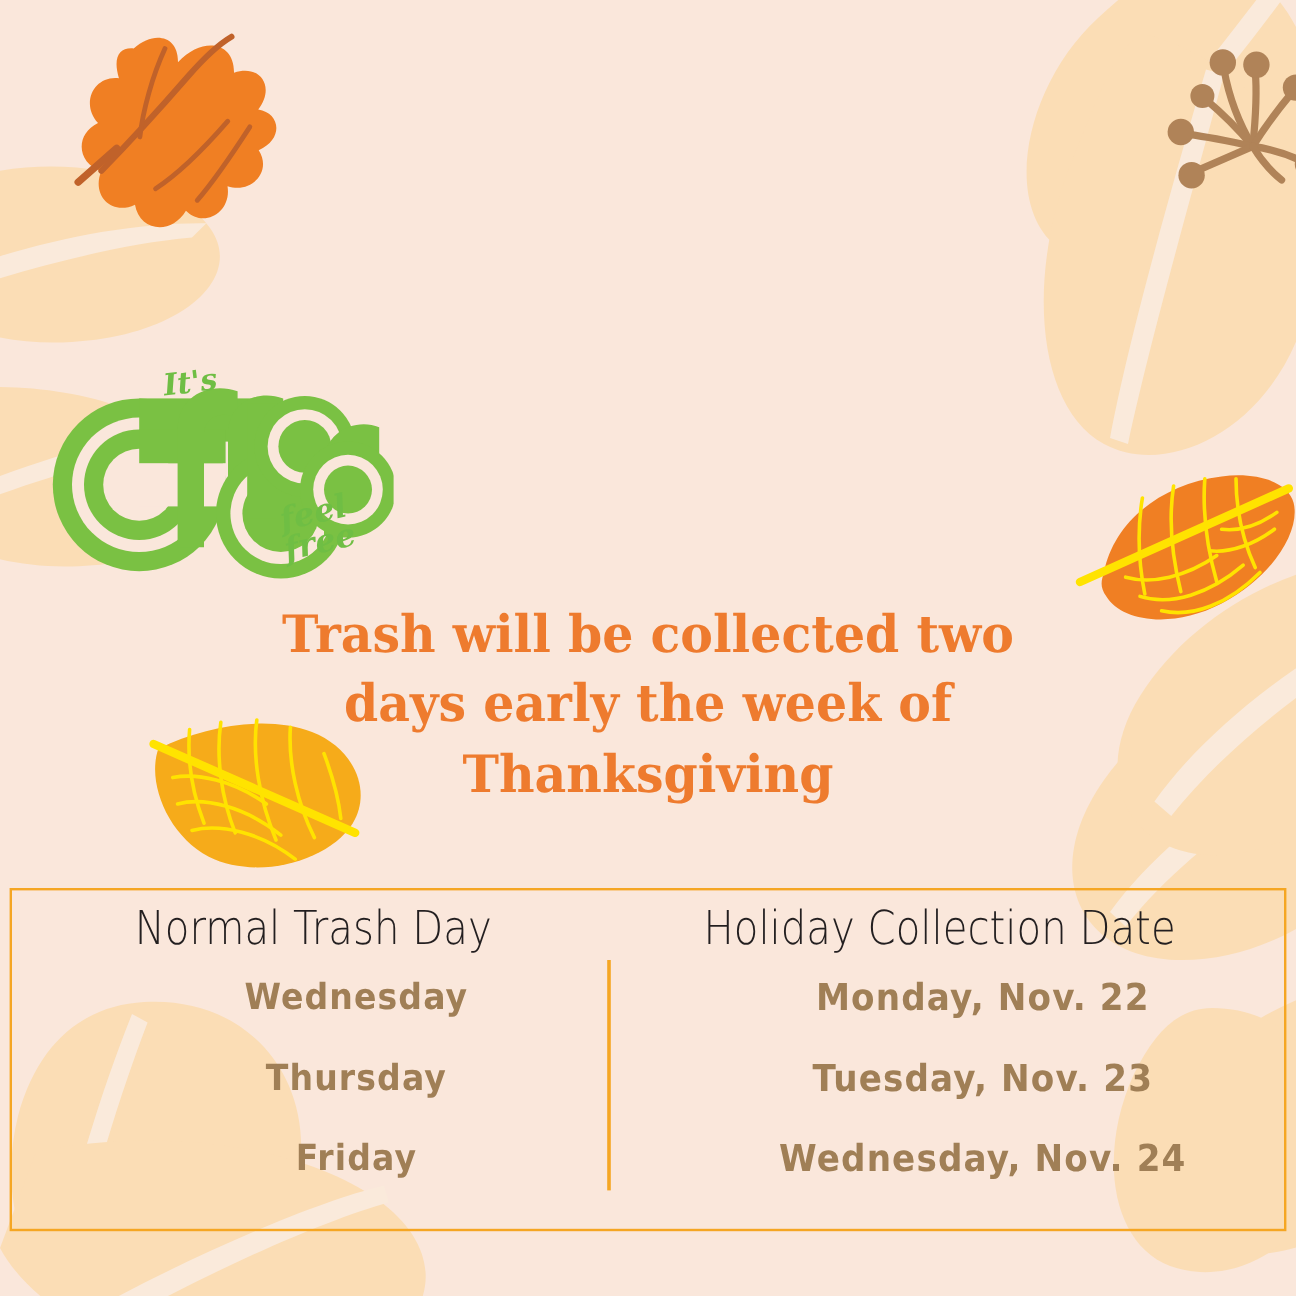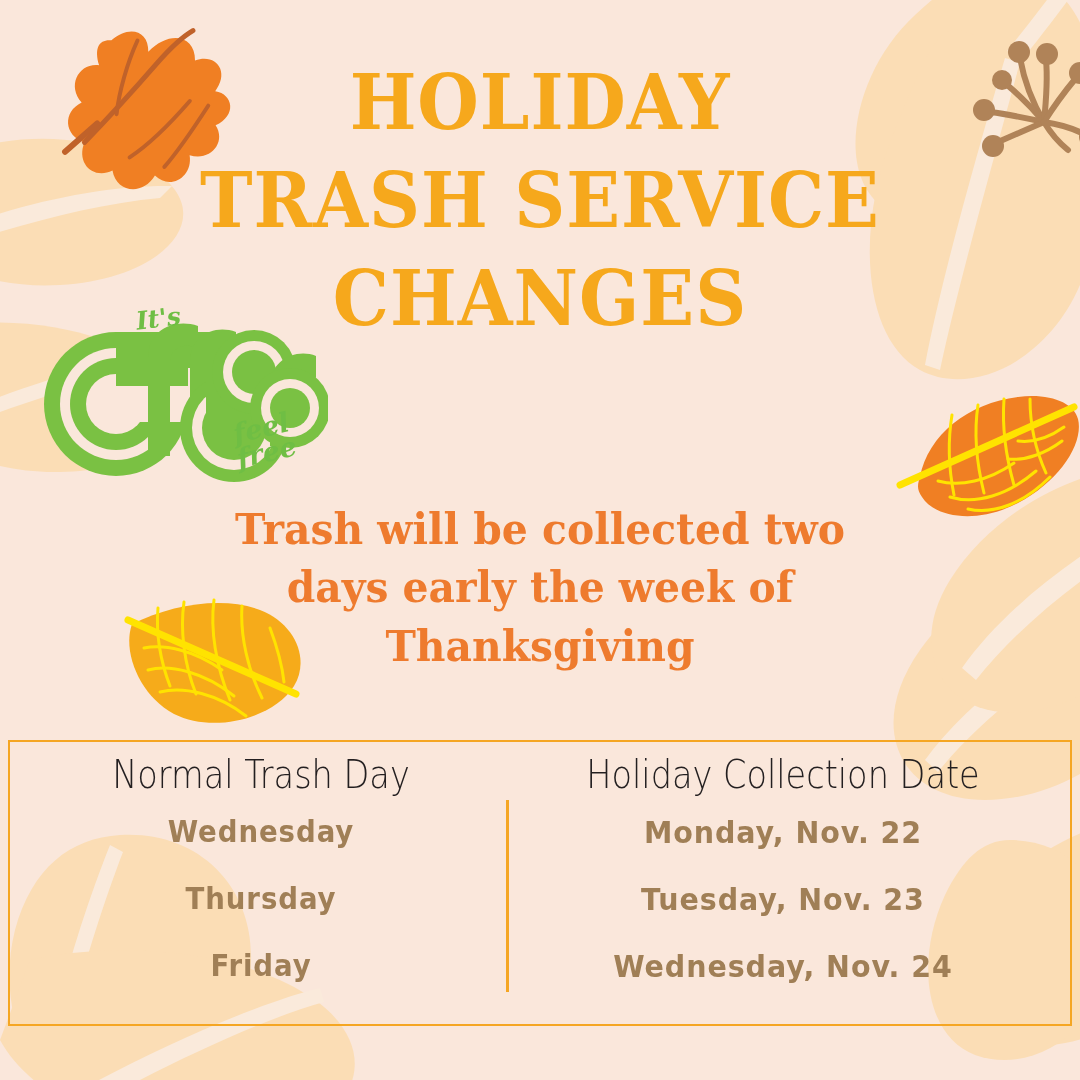--- a/index.html
+++ b/index.html
@@ -130,20 +130,21 @@
     letter-spacing: 0px;
     transform: scaleX(0.86);
     transform-origin: center top;
     width: 100%;
     text-align: center;
   }
   .rows {
     position: absolute;
     top: 812px;
     width: 100%;
+    margin-left: 36px;
   }
   .cell {
     font-family: "DejaVu Sans", "Liberation Sans", sans-serif;
     font-weight: bold;
     font-size: 30px;
     color: #A07F56;
     letter-spacing: 1px;
     height: 67px;
     line-height: 40px;
     transform: scaleX(0.92);
@@ -275,25 +276,20 @@
           <path d="M26 66 C 46 62, 76 68, 104 88"></path>
           <path d="M30 88 C 52 82, 86 90, 116 114"></path>
           <path d="M42 110 C 66 104, 100 112, 128 134"></path>
           <path d="M152 46 C 158 62, 164 82, 166 100"></path>
         </g>
       </g>
 
     </g>
   </svg>
 
-  <div class="title-block">
-    <div class="title-line l1">HOLIDAY</div>
-    <div class="title-line l2">TRASH SERVICE</div>
-    <div class="title-line l3">CHANGES</div>
-  </div>
 
   <div class="logo-wrap">
     <svg width="290" height="210" viewBox="0 0 290 210">
 
       <circle cx="78" cy="108" r="72" fill="#7AC143"></circle>
       <circle cx="78" cy="108" r="56" fill="#FAE7DB"></circle>
       <circle cx="78" cy="108" r="46" fill="#7AC143"></circle>
       <circle cx="78" cy="108" r="30" fill="#FAE7DB"></circle>
       <rect x="78" y="36" width="94" height="36" fill="#7AC143"></rect>
       <rect x="78" y="90" width="72" height="36" fill="#FAE7DB"></rect>

